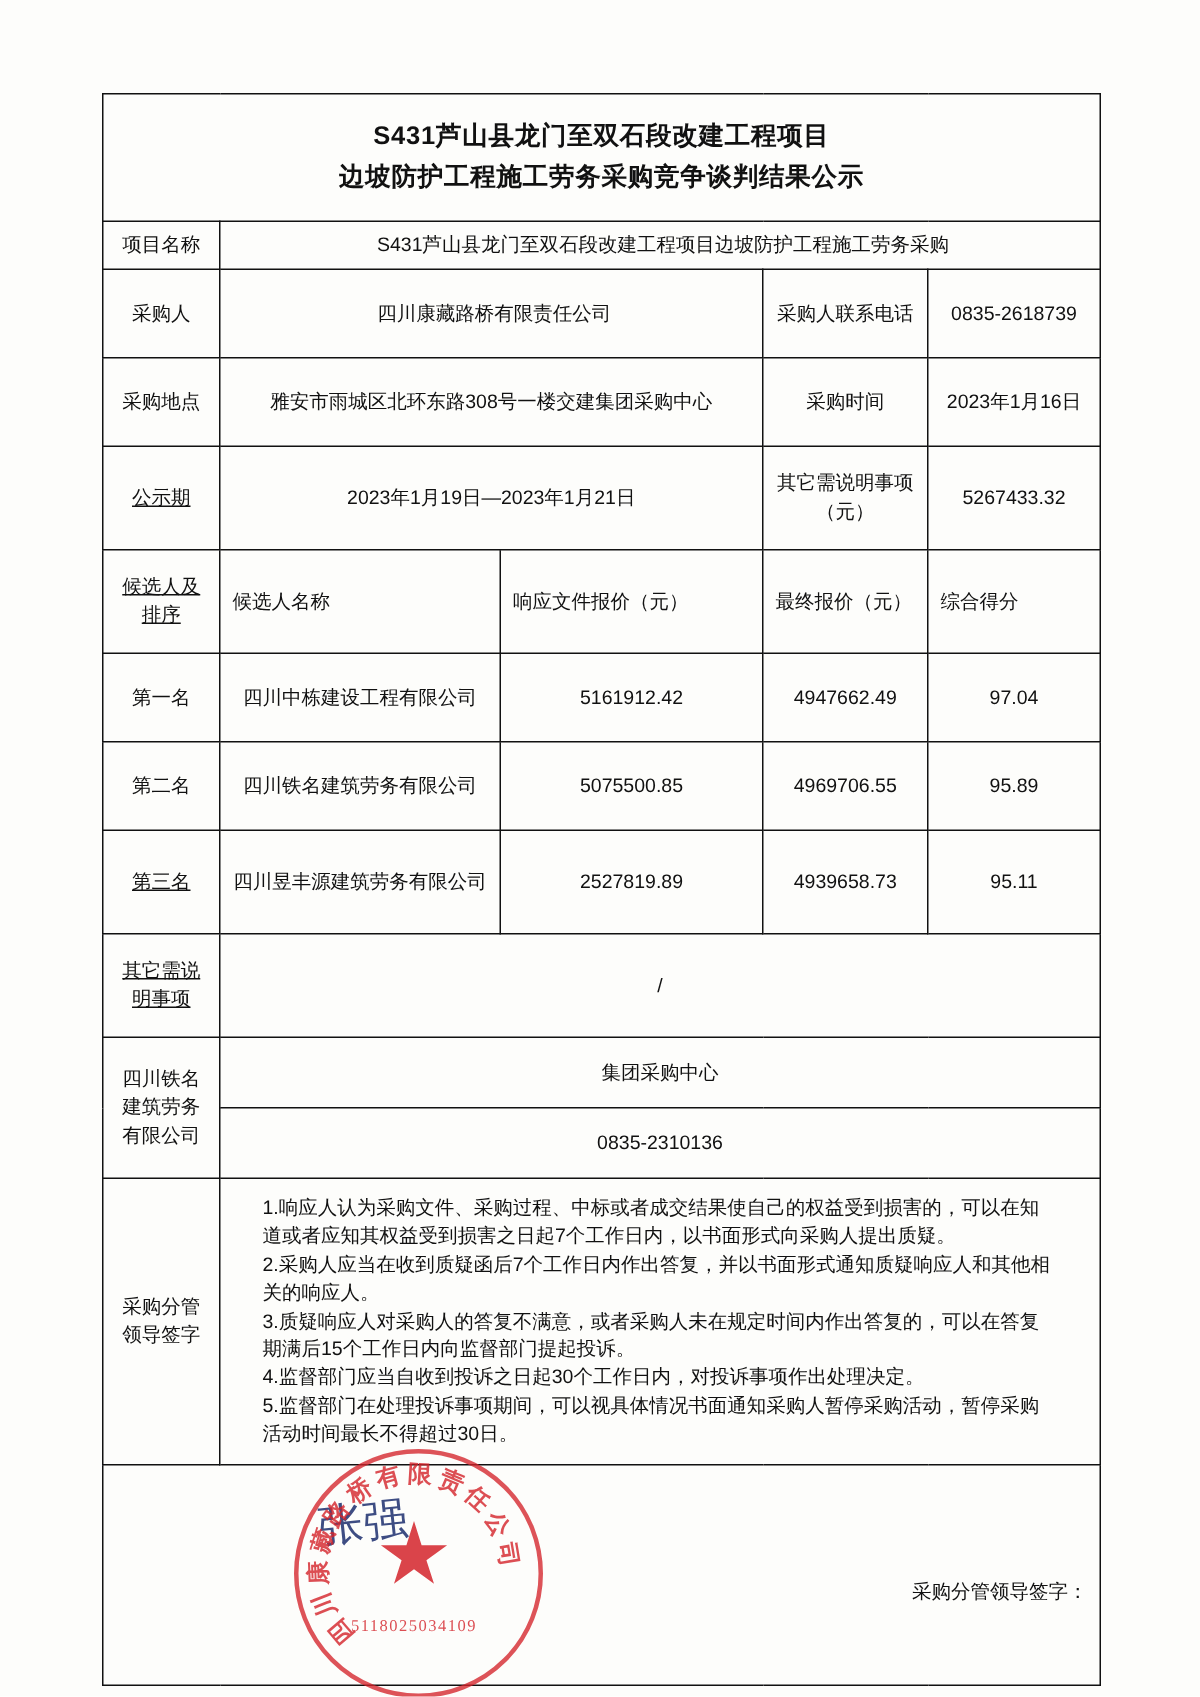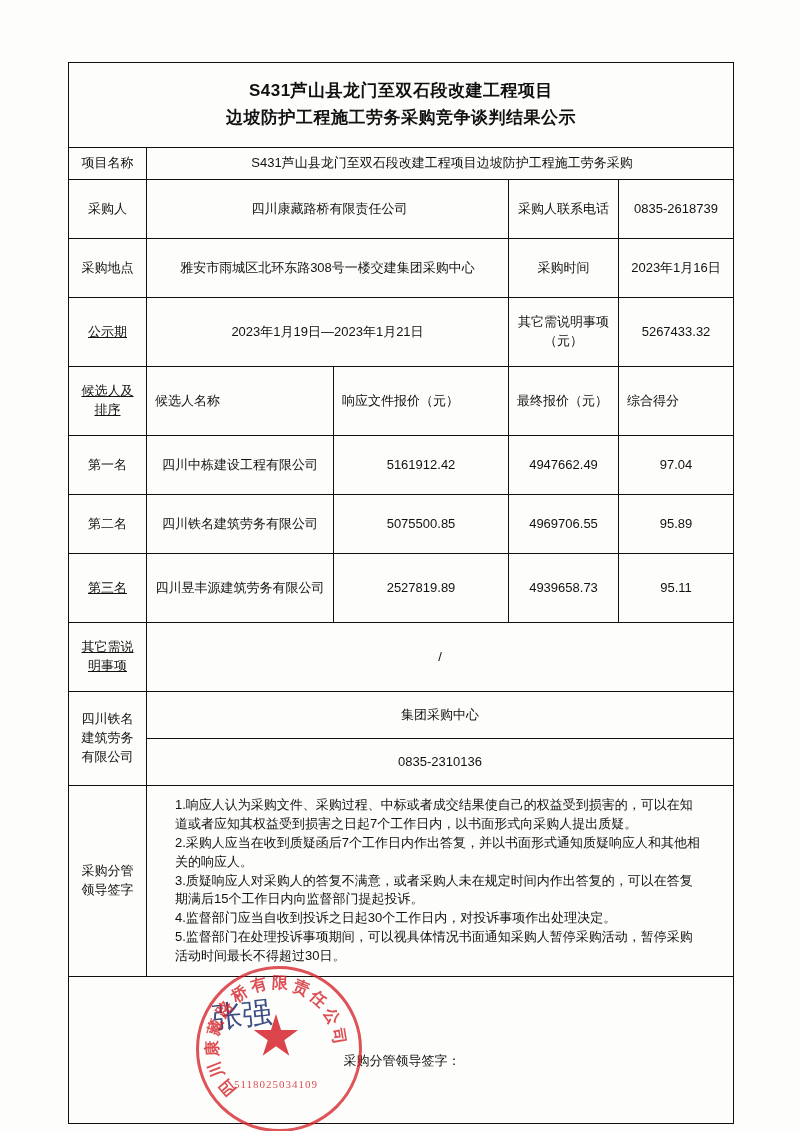--- a/index.html
+++ b/index.html
@@ -50,21 +50,21 @@
     font-size: 17px;
     font-weight: bold;
     letter-spacing: 0.5px;
     line-height: 1.6;
   }
   .lbl {
     text-align: center;
     white-space: normal;
   }
   .lbl-left {
-    text-align: center;
+    text-align: right;
     padding-left: 10px !important;
   }
   .ctr {
     text-align: center;
   }
   .lft {
     text-align: center;
     padding-left: 12px !important;
   }
   .hcell {

